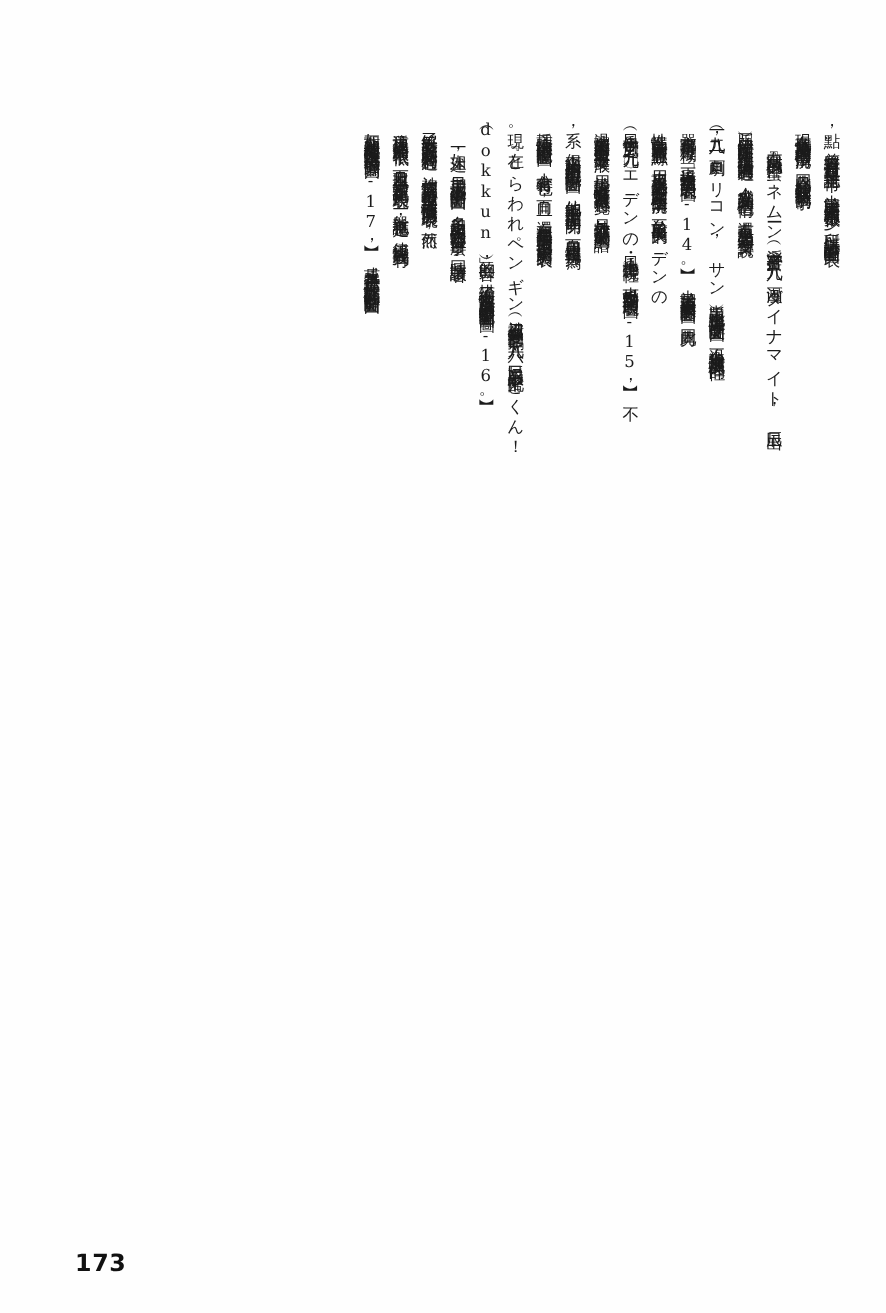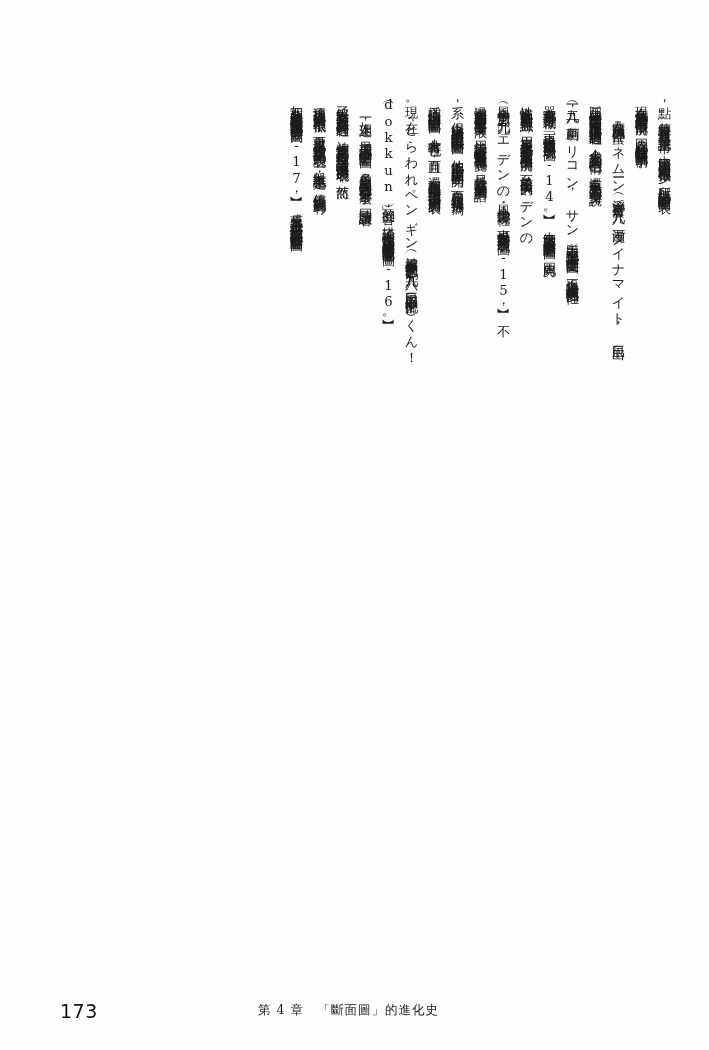--- a/index.html
+++ b/index.html
@@ -61,21 +61,21 @@
     right: 0;
     bottom: 28px;
     height: 30px;
   }
 
   .page-number {
     position: absolute;
     left: 60px;
     bottom: 0px;
     font-size: 19px;
-    font-weight: normal;
+    font-weight: bold;
     font-family: "DejaVu Sans", "Liberation Sans", sans-serif;
     color: #111111;
     letter-spacing: 0.5px;
   }
 
   .chapter-line {
     position: absolute;
     left: 258px;
     bottom: 3px;
     font-size: 12.5px;
@@ -104,16 +104,15 @@
     <div class="col">現。在『とらわれペンギン（被横刀奪愛的企鵝）』（一九八六，辰巳出版）中搭配「どくん！</div>
     <div class="col">（dokkun）」的擬音，描繪了在女性陰道內射精的「透視斷面圖」【圖4-16】。</div>
     <div class="col">　一如上述，早期成人漫畫中的「斷面圖」，多是用來說明人體內發生了什麼事，同時讓讀者</div>
     <div class="col">了解男女雙方的狀態和行為的過程，被作家們認為是一種可勾起讀者性方面情感的表現。然而，</div>
     <div class="col">這種表現使用的頻率很低，而且也不是普遍「記號化」的表現。一般雜誌也是，儘管也能找到有</div>
     <div class="col">如五藤加純那種用來表現滑稽感的描寫【圖4-17】，或是水無月十三那種性教育式的性器官斷面圖</div>
   </div>
 
   <div class="footer">
     <div class="page-number">173</div>
-    <div class="chapter-line">第 4 章　「斷面圖」的進化史</div>
   </div>
 
 </div>
 
 </body></html>

